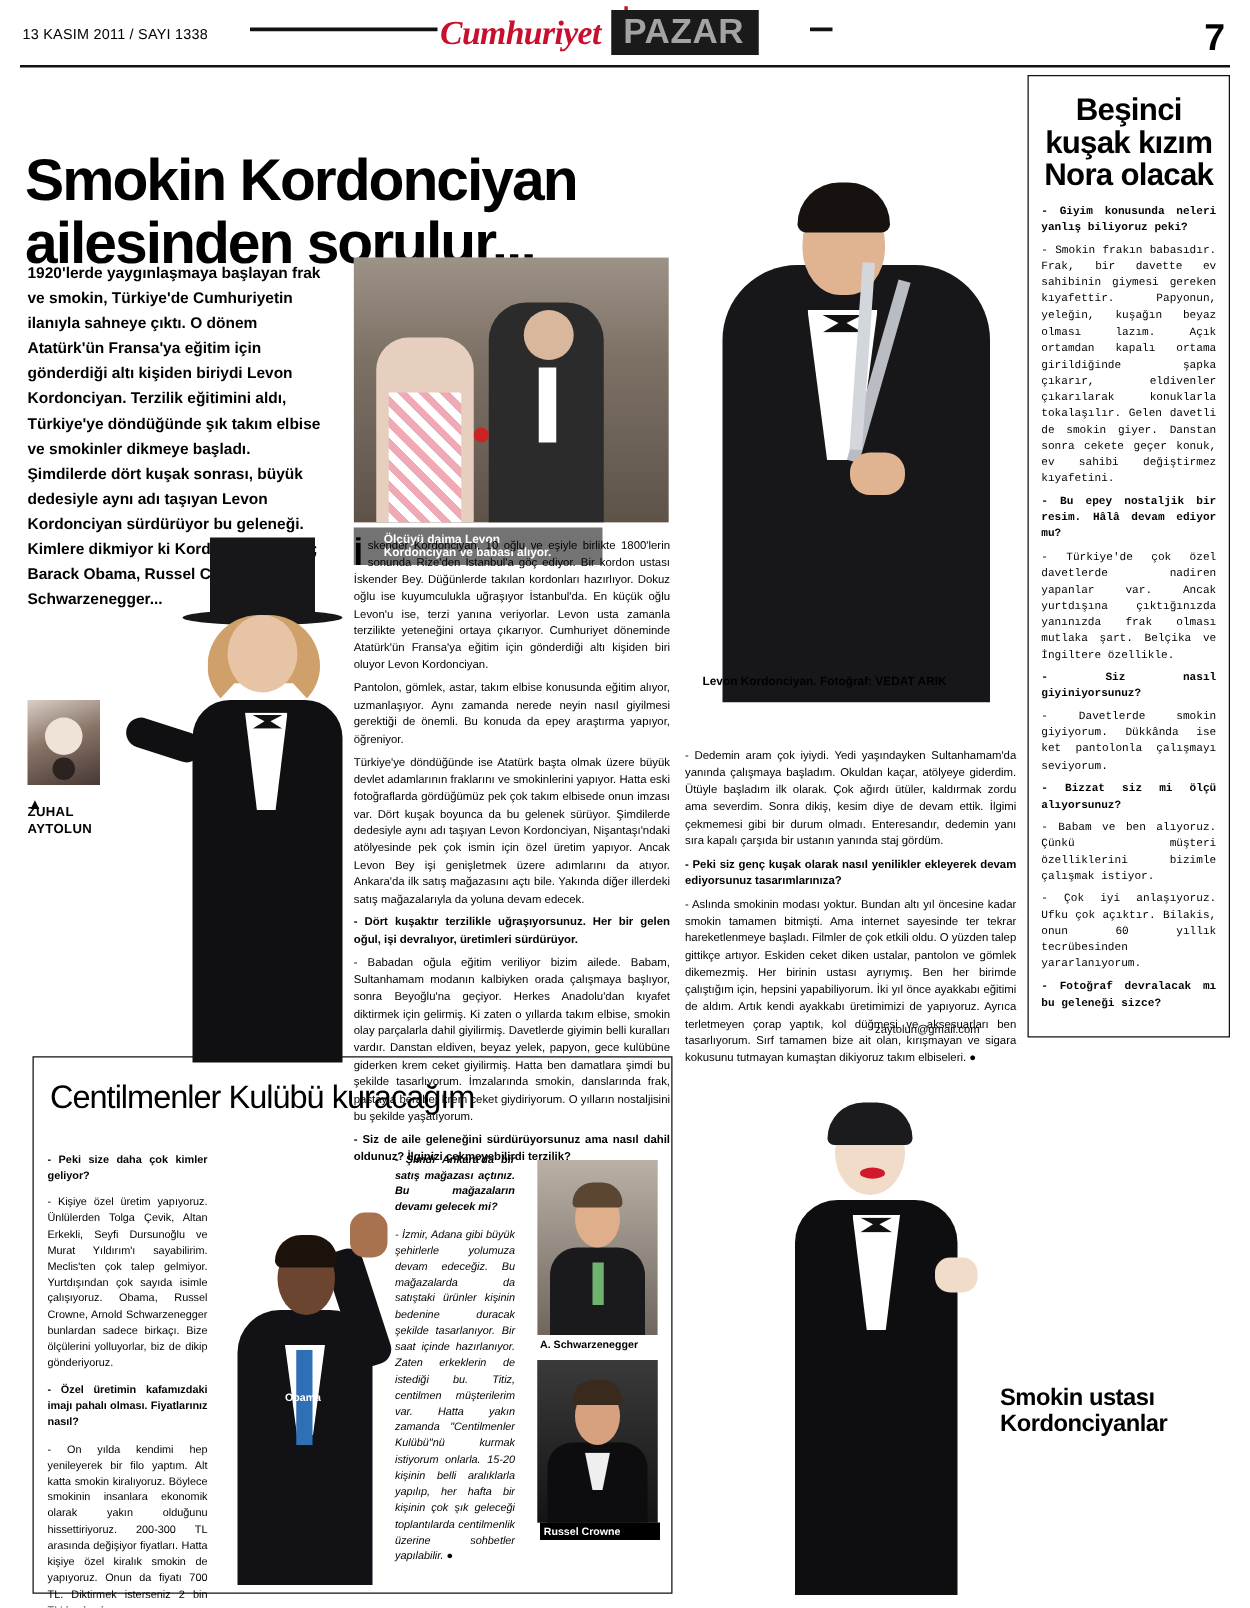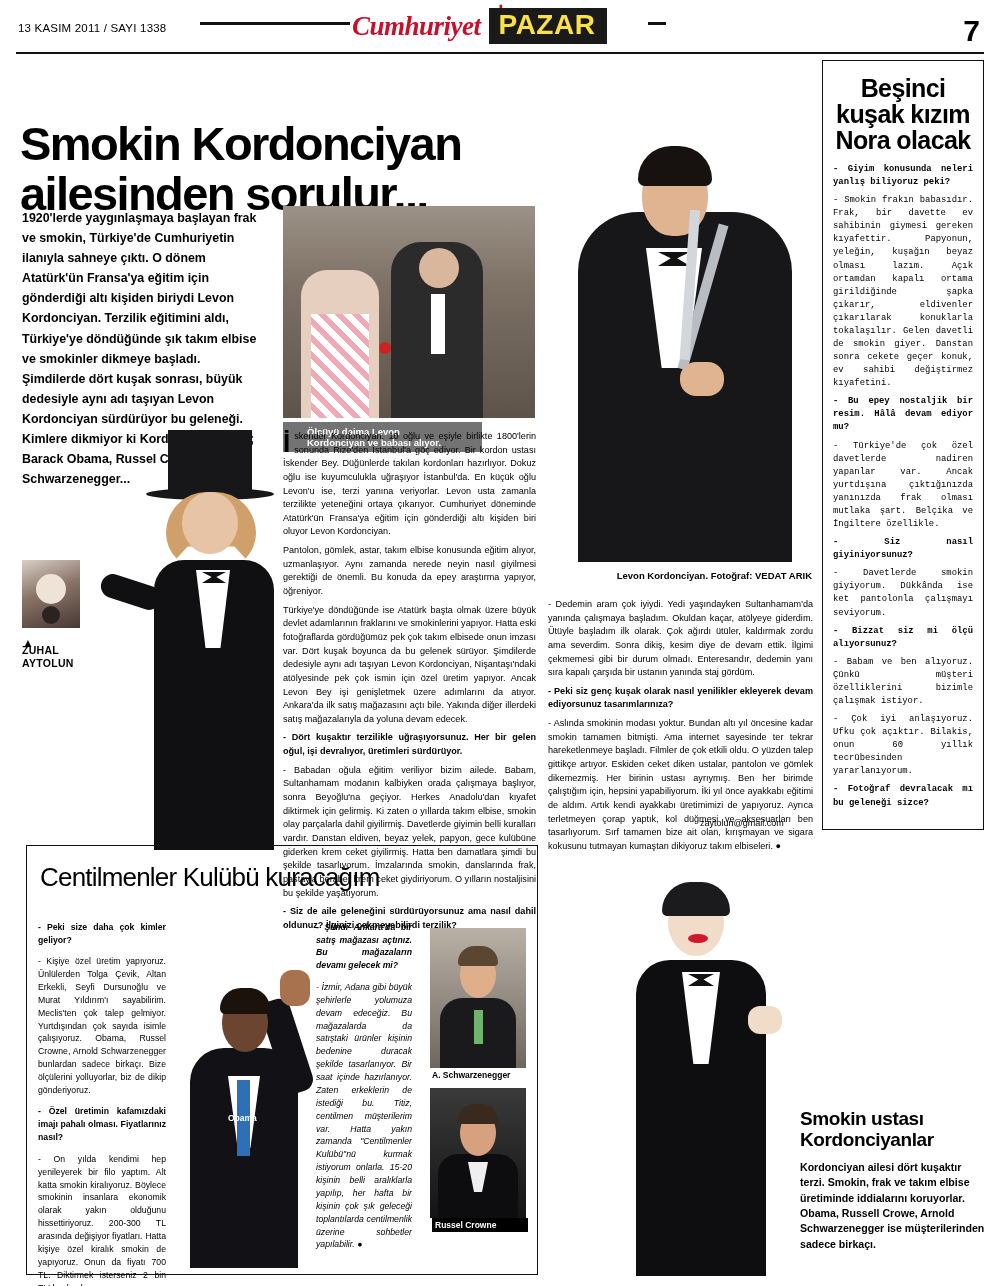--- a/index.html
+++ b/index.html
@@ -4,21 +4,21 @@
 <style>
   html,body{margin:0;padding:0;background:#ffffff;}
   body{width:1000px;height:1286px;font-family:"Liberation Sans",sans-serif;color:#000;position:relative;overflow:hidden;}
   .page{position:relative;width:1000px;height:1286px;}
 
   
   .masthead{position:absolute;left:0;top:0;width:1000px;height:52px;}
   .mh-date{position:absolute;left:18px;top:22px;font-size:11.5px;letter-spacing:.2px;}
   .mh-logo{position:absolute;left:352px;top:8px;width:290px;height:36px;display:flex;align-items:center;}
   .mh-cum{font-family:"Liberation Serif",serif;font-weight:bold;font-style:italic;font-size:27px;color:#C8102E;letter-spacing:-.5px;}
-  .mh-pazar-box{background:#1a1a1a;color:#fde047;font-weight:bold;font-size:28px;padding:1px 12px 3px 10px;margin-left:8px;letter-spacing:.5px;}
+  .mh-pazar-box{background:#1a1a1a;color:#a3a3a3;font-weight:bold;font-size:28px;padding:1px 12px 3px 10px;margin-left:8px;letter-spacing:.5px;}
   .mh-bar{position:absolute;top:22px;height:3px;background:#111;}
   .mh-bar-l{left:200px;width:150px;}
   .mh-bar-r{left:648px;width:18px;}
   .mh-page{position:absolute;right:20px;top:14px;font-size:30px;font-weight:bold;}
   .mh-cross{position:absolute;left:495px;top:2px;font-size:14px;color:#C8102E;}
   .rule-top{position:absolute;left:16px;top:52px;width:968px;height:2px;background:#111;}
 
   
   .headline{position:absolute;left:20px;top:88px;width:590px;font-size:47px;line-height:1.06;font-weight:bold;letter-spacing:-1.6px;}
 
@@ -49,21 +49,21 @@
   .photo-levon{left:560px;top:62px;width:250px;height:500px;}
   .levon-bg{position:absolute;inset:0;background:#ffffff;}
   .levon-body{position:absolute;left:18px;top:150px;width:214px;height:350px;background:#17171a;border-radius:60px 60px 0 0;}
   .levon-shirt{position:absolute;left:86px;top:186px;width:56px;height:120px;background:#fff;clip-path:polygon(0 0,100% 0,72% 100%,28% 100%);}
   .levon-bow{position:absolute;left:98px;top:190px;width:32px;height:14px;background:#111;clip-path:polygon(0 0,40% 45%,0 100%,100% 100%,60% 45%,100% 0);}
   .levon-head{position:absolute;left:82px;top:92px;width:66px;height:82px;border-radius:50% 50% 46% 46%;background:#e0b391;}
   .levon-hair{position:absolute;left:78px;top:84px;width:74px;height:40px;border-radius:40px 40px 8px 8px;background:#17120f;}
   .levon-scissor{position:absolute;left:138px;top:160px;width:10px;height:150px;background:#b9bcc2;transform:rotate(16deg);}
   .levon-scissor:before{content:"";position:absolute;left:-16px;top:-8px;width:10px;height:150px;background:#d3d6db;transform:rotate(-12deg);}
   .levon-hand{position:absolute;left:120px;top:300px;width:44px;height:34px;border-radius:16px;background:#e0b391;}
-  .cap-levon{left:562px;top:570px;width:250px;text-align:right;}
+  .cap-levon{left:562px;top:540px;width:250px;}
 
   
   .col{position:absolute;font-size:9.1px;line-height:1.5;text-align:justify;}
   .col p{margin:0 0 5px 0;}
   .col-a{left:283px;top:430px;width:253px;}
   .col-b{left:548px;top:598px;width:265px;}
   .drop{float:left;font-size:26px;line-height:22px;font-weight:bold;padding:2px 4px 0 0;}
   .email{position:absolute;left:700px;top:818px;font-size:9px;}
 
   
@@ -269,15 +269,14 @@
     <div class="mr-body"></div>
     <div class="mr-shirt"></div>
     <div class="mr-bow"></div>
     <div class="mr-head"></div>
     <div class="mr-hair"></div>
     <div class="mr-lips"></div>
     <div class="mr-hand"></div>
   </div>
 
   <div class="br-title">Smokin ustası Kordonciyanlar</div>
-  <div class="br-body">Kordonciyan ailesi dört kuşaktır terzi. Smokin, frak ve takım elbise üretiminde iddialarını koruyorlar. Obama, Russell Crowe, Arnold Schwarzenegger ise müşterilerinden sadece birkaçı.</div>
 
 </div>
 
 </body></html>

